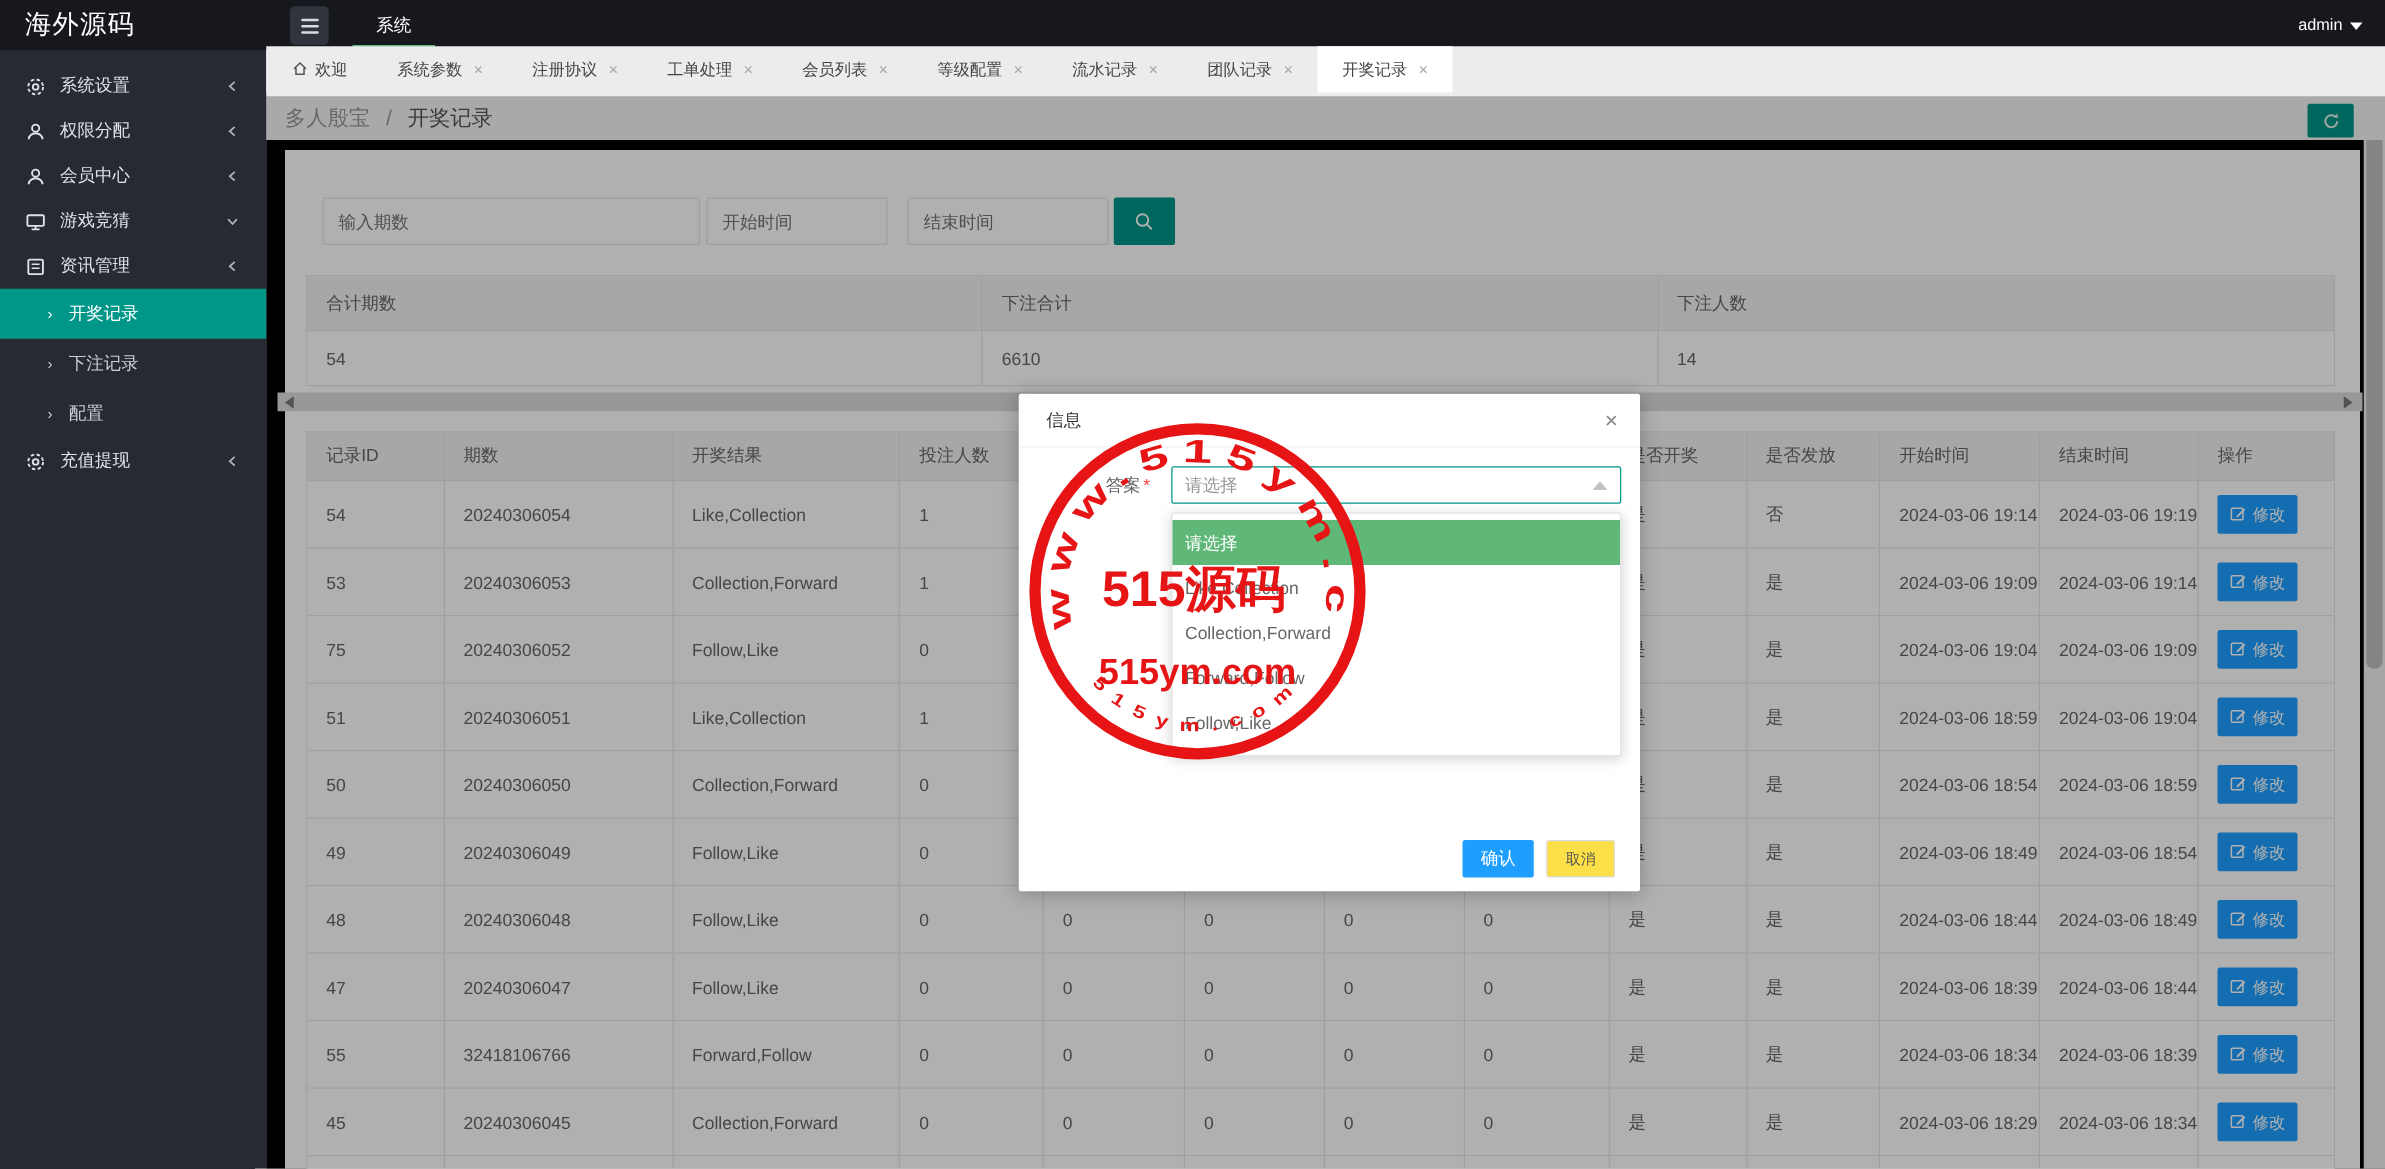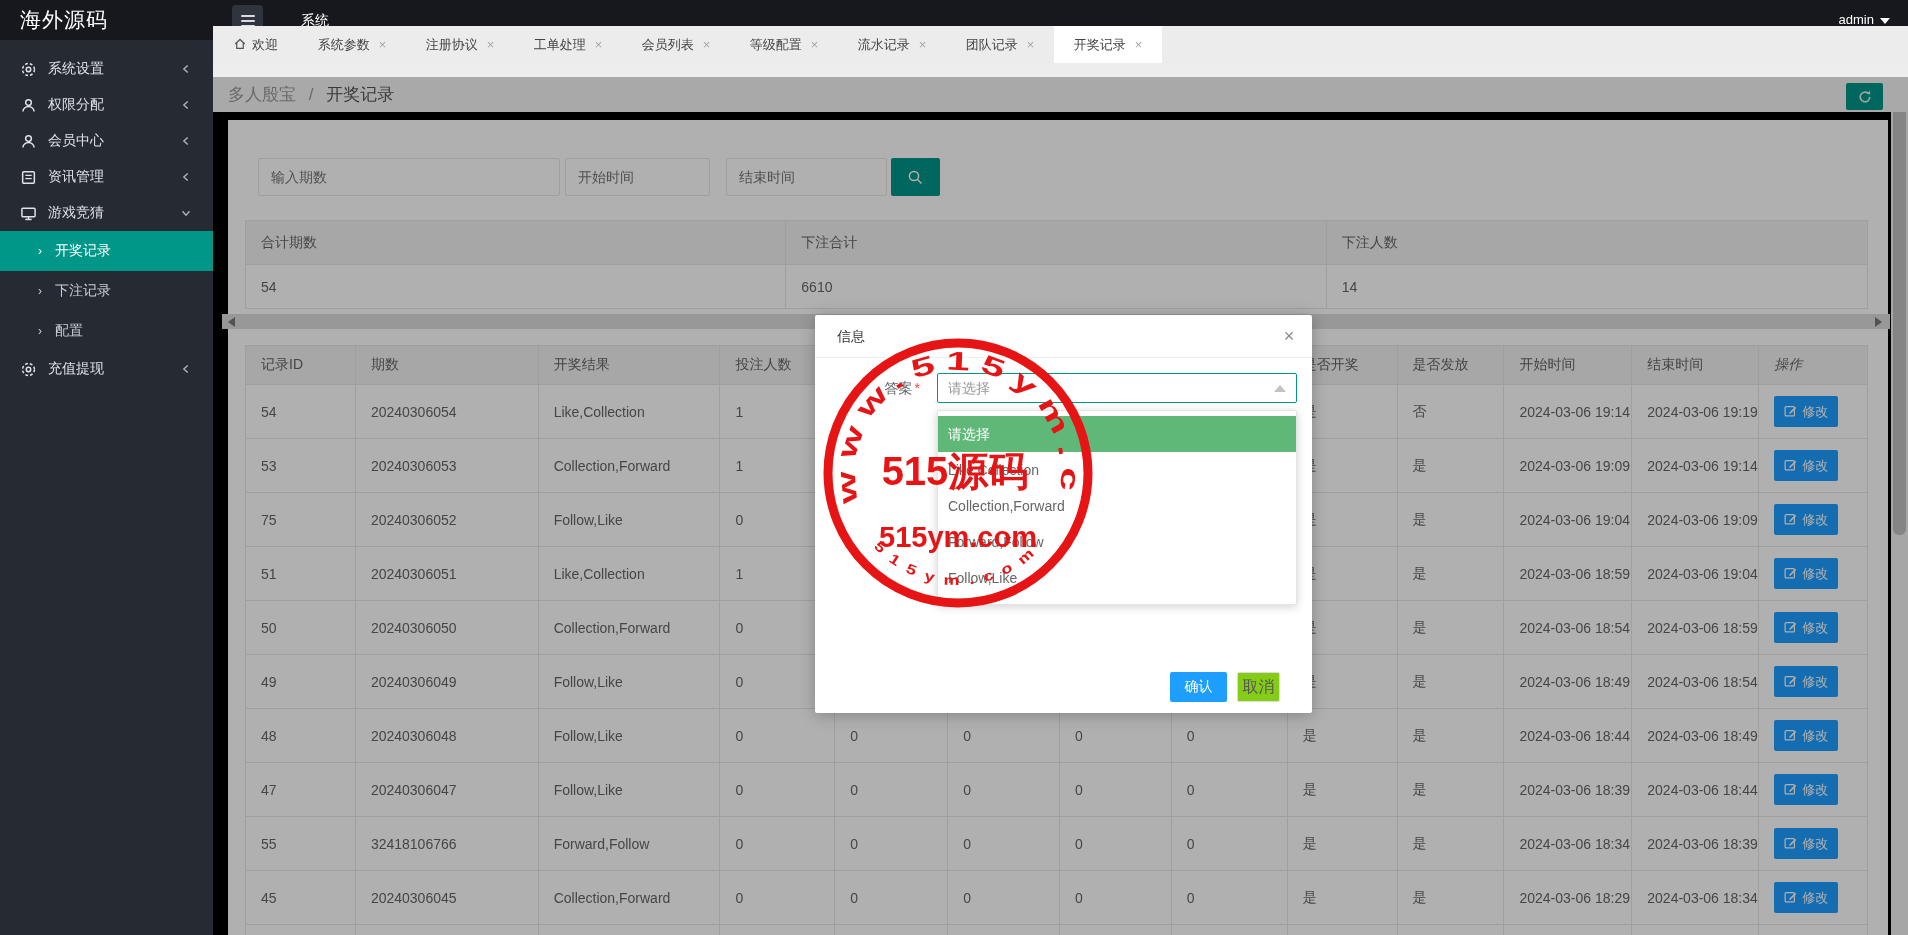--- a/index.html
+++ b/index.html
@@ -19,21 +19,21 @@
   .side-item { height:36px; display:flex; align-items:center; padding-left:20px; color:#dfe2e8; font-size:14px; cursor:pointer; }
   .side-item .s-icon { width:17px; height:17px; display:inline-flex; }
   .side-item .s-label { margin-left:11px; }
   .side-item .s-chevron { margin-left:auto; margin-right:20px; display:inline-flex; }
   .side-sub { }
   .side-sub-item { height:40px; display:flex; align-items:center; padding-left:38px; color:#c9cdd4; font-size:14px; cursor:pointer; }
   .side-sub-item .arrow { font-size:12px; margin-right:13px; }
   .side-sub-item.active { background:#009688; color:#fff; }
 
   
-  #tabbar { position:absolute; left:213px; top:26px; width:1695px; height:37px; background:#ececec; display:flex; z-index:10; }
+  #tabbar { position:absolute; left:213px; top:37px; width:1695px; height:37px; background:#ececec; display:flex; z-index:10; }
   .tab { height:37px; line-height:37px; font-size:13px; color:#444; text-align:center; cursor:pointer; white-space:nowrap; }
   .tab.home { width:85px; }
   .tab.reg { width:108px; }
   .tab .x { color:#a6a6a6; font-size:13px; margin-left:9px; }
   .tab.active { background:#fff; }
   .tab .home-ic { display:inline-block; vertical-align:-2px; margin-right:5px; }
 
   
   #crumbbar { position:absolute; left:213px; top:77px; width:1695px; height:35px; background:#f5f5f5; z-index:5; }
   #crumb { position:absolute; left:15px; top:0; line-height:35px; font-size:17px; color:#999; }
@@ -79,21 +79,21 @@
   
   #modal { position:absolute; left:815px; top:315px; width:497px; height:398px; background:#fff; border-radius:2px; box-shadow:0 2px 16px rgba(0,0,0,0.25); z-index:100; }
   #modal-title { height:43px; line-height:43px; padding-left:22px; font-size:14px; color:#333; border-bottom:1px solid #efefef; }
   #modal-close { position:absolute; right:12px; top:10px; width:22px; height:22px; line-height:22px; text-align:center; color:#888; font-size:18px; cursor:pointer; }
   #modal-label { position:absolute; left:0; top:58px; width:105px; height:30px; line-height:30px; text-align:right; font-size:14px; color:#606266; }
   #modal-label .req { color:#ff4040; margin-left:2px; }
   #modal-select { position:absolute; left:122px; top:58px; width:360px; height:30px; border:1px solid #009688; border-radius:2px; background:#fff; cursor:pointer; }
   #modal-select .ph { line-height:28px; padding-left:10px; font-size:14px; color:#999; }
   #modal-select .up { position:absolute; right:10px; top:11px; width:0; height:0; border-left:6px solid transparent; border-right:6px solid transparent; border-bottom:7px solid #c2c2c2; }
   #btn-confirm { position:absolute; left:355px; top:357px; width:57px; height:30px; background:#1E9FFF; color:#fff; border:none; border-radius:2px; font-size:14px; cursor:pointer; font-family:inherit; }
-  #btn-cancel  { position:absolute; left:422px; top:357px; width:43px; height:30px; background:#84cc16; color:#555; border:1px solid #dcdcdc; border-radius:2px; font-size:16px; cursor:pointer; font-family:inherit; }
+  #btn-cancel  { position:absolute; left:422px; top:357px; width:55px; height:30px; background:#fde047; color:#555; border:1px solid #dcdcdc; border-radius:2px; font-size:12px; cursor:pointer; font-family:inherit; }
 
   
   #dropdown { position:absolute; left:937px; top:410px; width:360px; height:195px; background:#fff; border:1px solid #e4e4e4; border-radius:2px; box-shadow:0 2px 10px rgba(0,0,0,0.18); z-index:110; padding:5px 0; }
   .opt { height:36px; line-height:36px; padding-left:10px; font-size:14px; color:#666; cursor:pointer; white-space:nowrap; }
   .opt.sel { background:#5FB878; color:#fff; }
 
   
   #stamp { position:absolute; left:818px; top:333px; width:280px; height:280px; z-index:120; pointer-events:none; }
 </style>
 </head>
@@ -152,44 +152,44 @@
       <span class="s-label">会员中心</span>
       <span class="s-chevron">
         <svg width="14" height="14" viewBox="0 0 16 16">
           <polyline points="10,4 5.5,8 10,12" fill="none" stroke="#aeb3bc" stroke-width="1.6"></polyline>
         </svg>
       </span>
     </div>
     <div class="side-item">
       <span class="s-icon">
         <svg width="17" height="17" viewBox="0 0 16 16">
+          <rect x="1.8" y="3" width="12.4" height="8" rx="1" fill="none" stroke="#dfe2e8" stroke-width="1.4"></rect>
+          <line x1="8" y1="11" x2="8" y2="13.4" stroke="#dfe2e8" stroke-width="1.4"></line>
+          <line x1="5" y1="13.6" x2="11" y2="13.6" stroke="#dfe2e8" stroke-width="1.4"></line>
+        </svg>
+      </span>
+      <span class="s-label">游戏竞猜</span>
+      <span class="s-chevron">
+        <svg width="14" height="14" viewBox="0 0 16 16">
+          <polyline points="4,6 8,10.5 12,6" fill="none" stroke="#aeb3bc" stroke-width="1.6"></polyline>
+        </svg>
+      </span>
+    </div>
+    <div class="side-item">
+      <span class="s-icon">
+        <svg width="17" height="17" viewBox="0 0 16 16">
           <rect x="2.5" y="2.5" width="11" height="11" rx="1" fill="none" stroke="#dfe2e8" stroke-width="1.4"></rect>
           <line x1="5" y1="6" x2="11" y2="6" stroke="#dfe2e8" stroke-width="1.2"></line>
           <line x1="5" y1="9" x2="11" y2="9" stroke="#dfe2e8" stroke-width="1.2"></line>
         </svg>
       </span>
       <span class="s-label">资讯管理</span>
       <span class="s-chevron">
         <svg width="14" height="14" viewBox="0 0 16 16">
           <polyline points="10,4 5.5,8 10,12" fill="none" stroke="#aeb3bc" stroke-width="1.6"></polyline>
-        </svg>
-      </span>
-    </div>
-    <div class="side-item">
-      <span class="s-icon">
-        <svg width="17" height="17" viewBox="0 0 16 16">
-          <rect x="1.8" y="3" width="12.4" height="8" rx="1" fill="none" stroke="#dfe2e8" stroke-width="1.4"></rect>
-          <line x1="8" y1="11" x2="8" y2="13.4" stroke="#dfe2e8" stroke-width="1.4"></line>
-          <line x1="5" y1="13.6" x2="11" y2="13.6" stroke="#dfe2e8" stroke-width="1.4"></line>
-        </svg>
-      </span>
-      <span class="s-label">游戏竞猜</span>
-      <span class="s-chevron">
-        <svg width="14" height="14" viewBox="0 0 16 16">
-          <polyline points="4,6 8,10.5 12,6" fill="none" stroke="#aeb3bc" stroke-width="1.6"></polyline>
         </svg>
       </span>
     </div>
     <div class="side-sub">
       <div class="side-sub-item active">
         <span class="arrow">›</span>
         <span>开奖记录</span>
       </div>
       <div class="side-sub-item">
         <span class="arrow">›</span>
@@ -274,21 +274,21 @@
           <div class="tcell" style="width: 182px;">开奖结果</div>
           <div class="tcell" style="width: 115px;">投注人数</div>
           <div class="tcell" style="width: 113px;"></div>
           <div class="tcell" style="width: 112px;"></div>
           <div class="tcell" style="width: 112px;"></div>
           <div class="tcell" style="width: 116px;"></div>
           <div class="tcell" style="width: 110px;">是否开奖</div>
           <div class="tcell" style="width: 107px;">是否发放</div>
           <div class="tcell" style="width: 128px;">开始时间</div>
           <div class="tcell" style="width: 127px;">结束时间</div>
-          <div class="tcell" style="width: 108px; font-style: italic;">操作</div>
+          <div class="tcell" style="width: 108px;">操作</div>
         </div>
         <div class="trow tdata">
           <div class="tcell" style="width: 110px;">54</div>
           <div class="tcell" style="width: 183px;">20240306054</div>
           <div class="tcell" style="width: 182px;">Like,Collection</div>
           <div class="tcell" style="width: 115px;">1</div>
           <div class="tcell" style="width: 113px;">0</div>
           <div class="tcell" style="width: 112px;">0</div>
           <div class="tcell" style="width: 112px;">0</div>
           <div class="tcell" style="width: 116px;">0</div>

